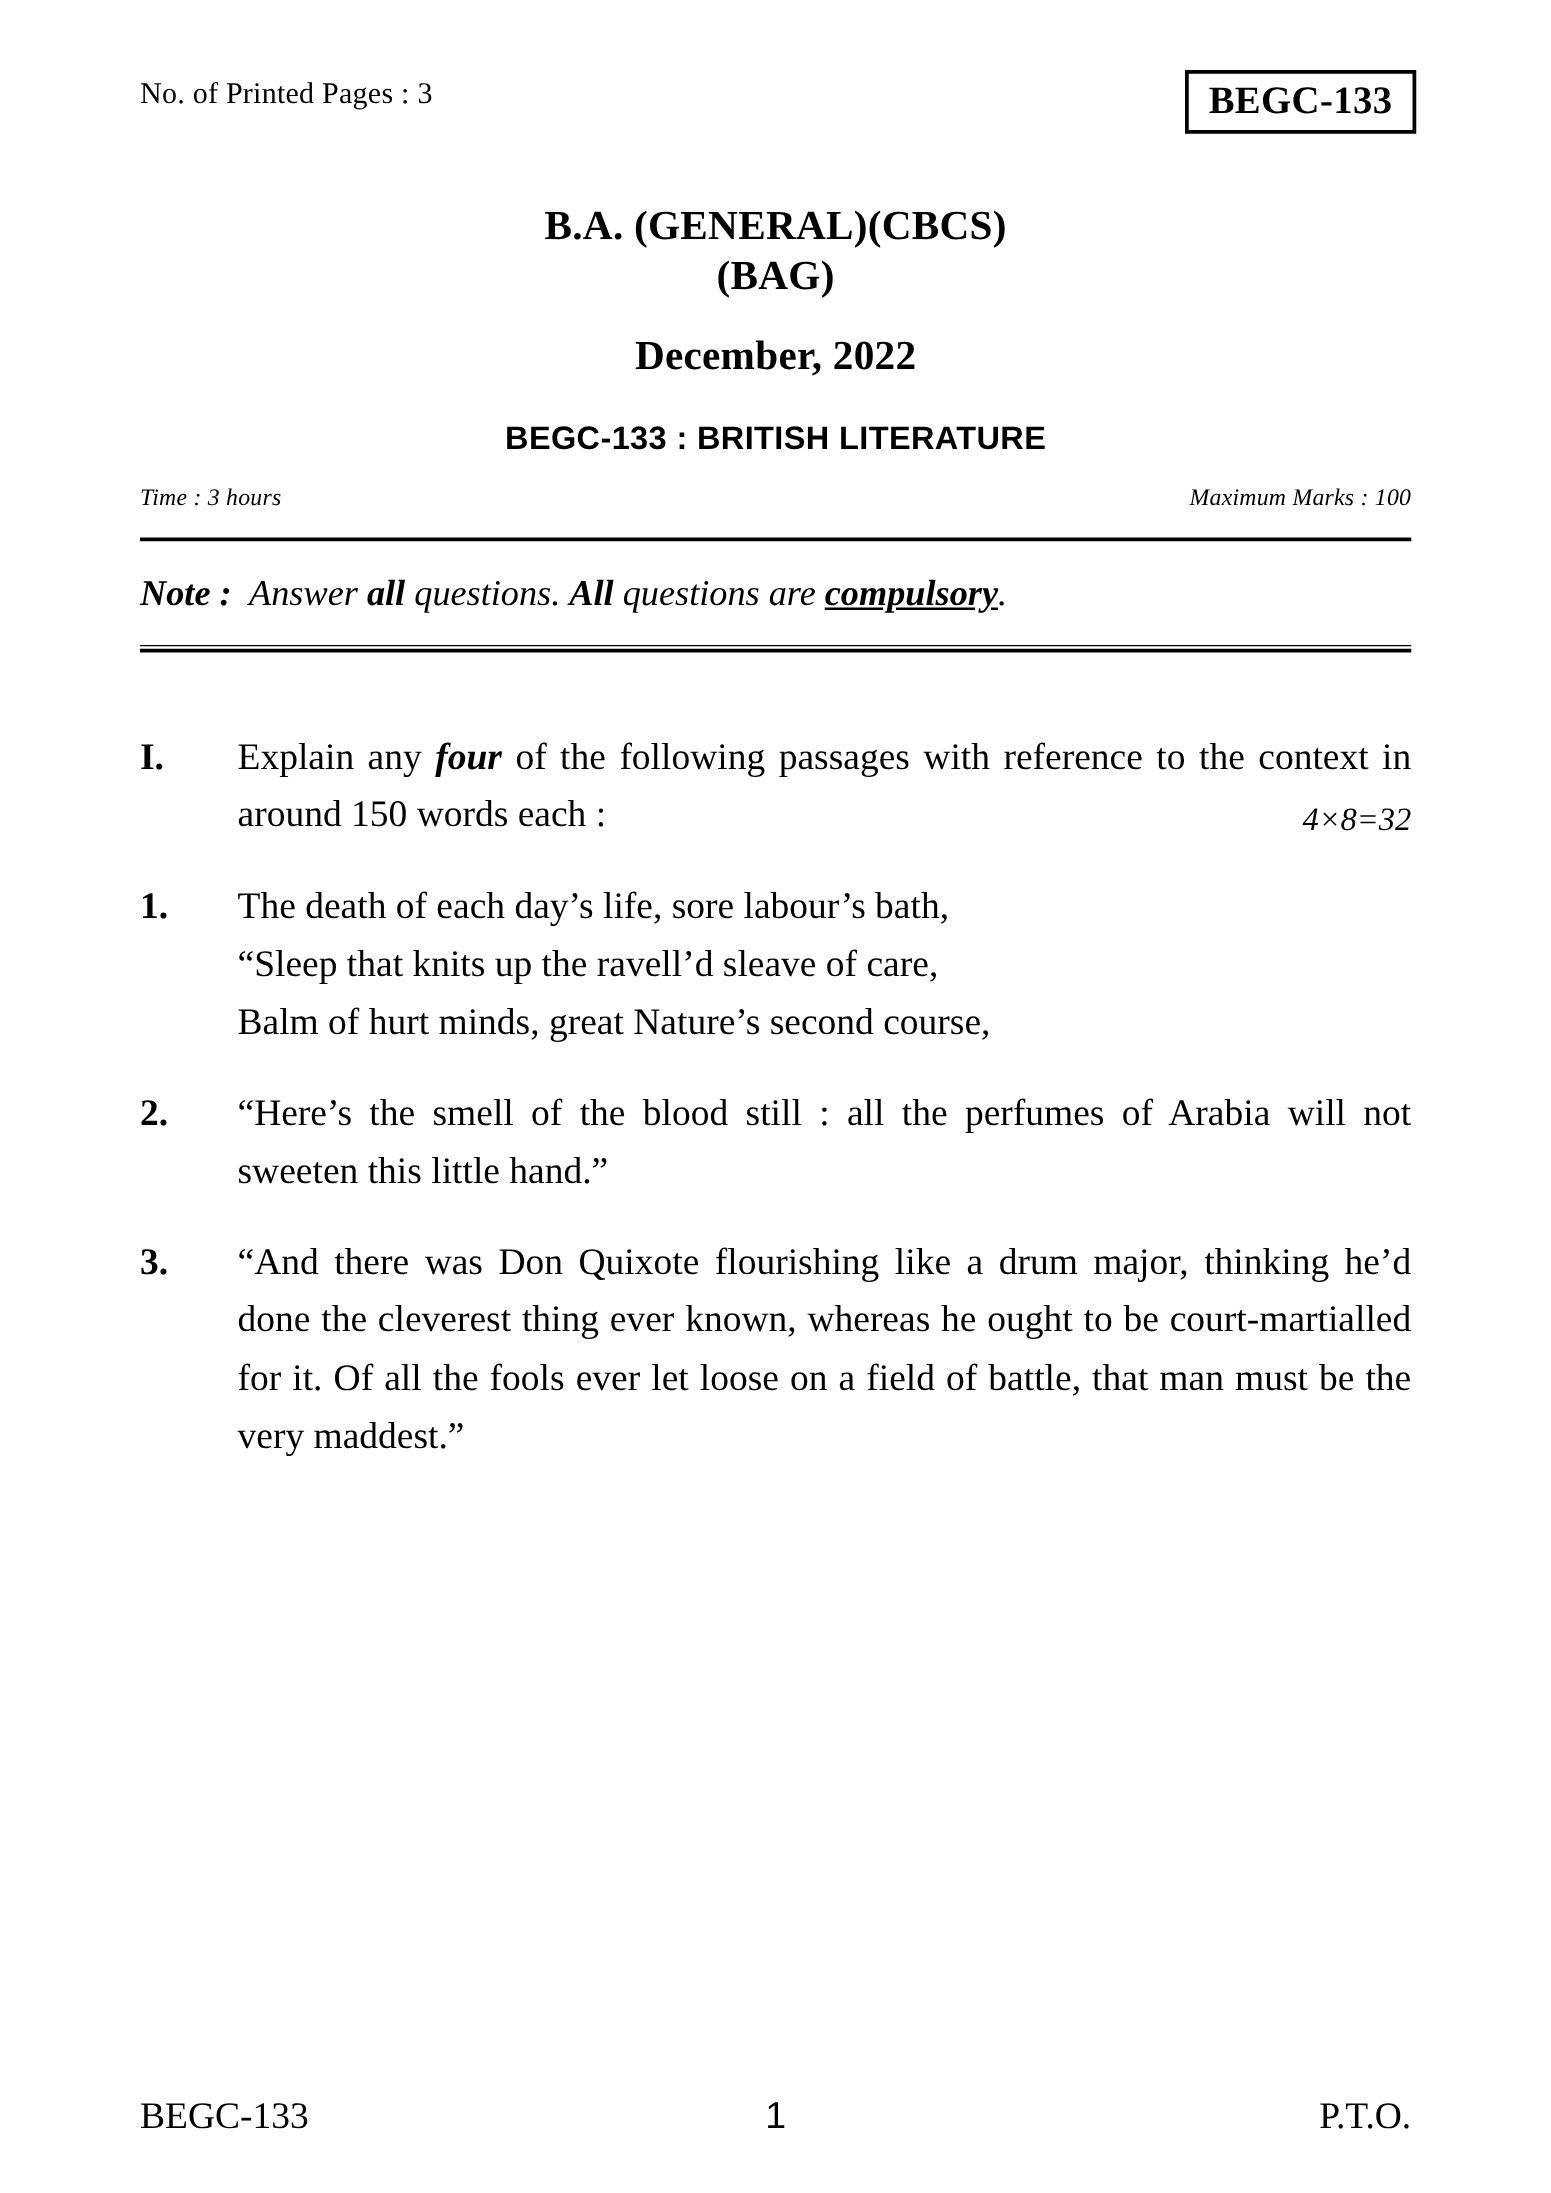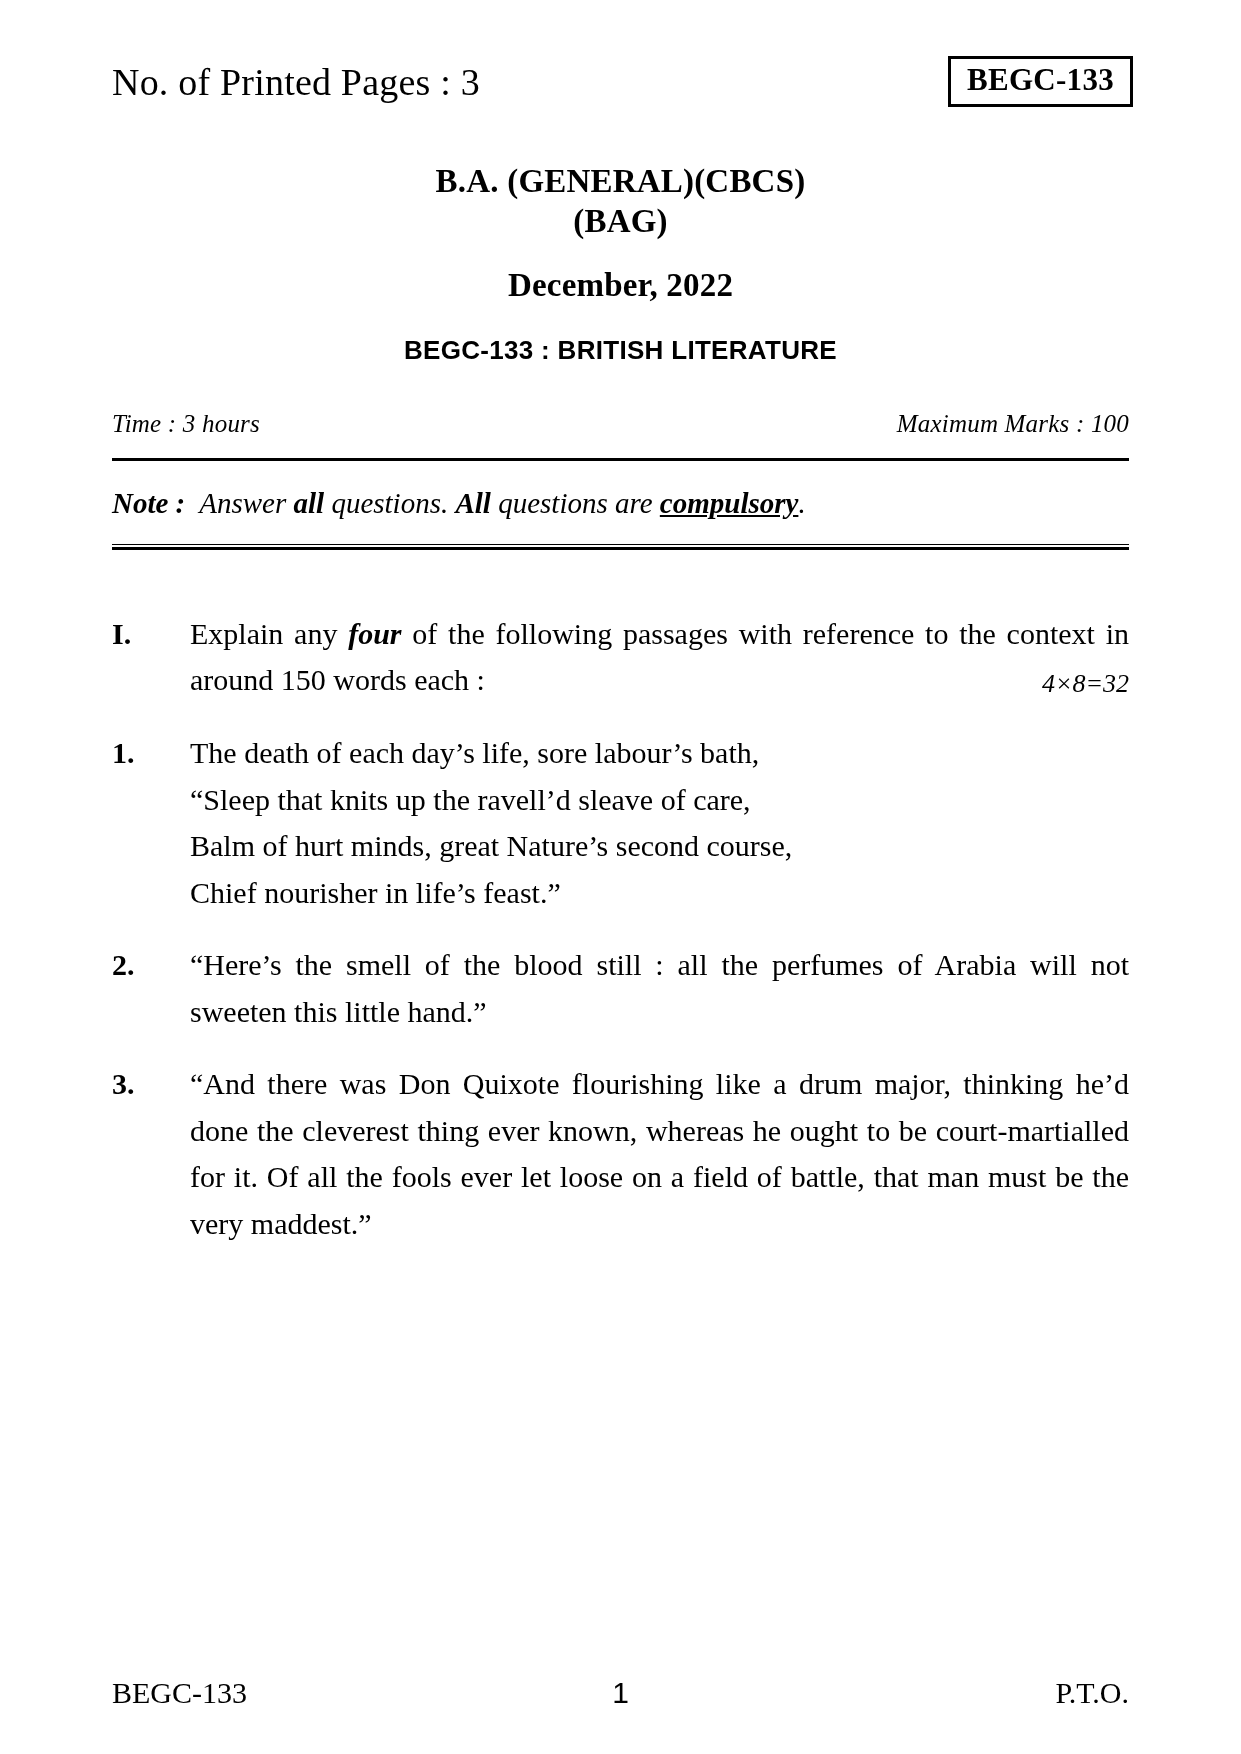--- a/index.html
+++ b/index.html
@@ -23,21 +23,21 @@
   }
 
   
   .header-row {
     display: flex;
     align-items: flex-start;
     justify-content: space-between;
     height: 62px;
   }
   .printed-pages {
-    font-size: 38px;
+    font-size: 24px;
     line-height: 1.1;
     letter-spacing: 0.2px;
     white-space: nowrap;
     padding-top: 6px;
   }
   .code-box {
     border: 3px solid #000;
     padding: 5px 16px 7px 16px;
     font-weight: bold;
     font-size: 31px;
@@ -70,22 +70,22 @@
     font-size: 26px;
     letter-spacing: 0.3px;
     margin-top: 28px;
   }
 
   
   .time-marks {
     display: flex;
     justify-content: space-between;
     font-style: italic;
-    font-size: 25px;
-    margin-top: 44px;
+    font-size: 19px;
+    margin-top: 22px;
     letter-spacing: 0.2px;
   }
 
   
   .rule-single {
     border-top: 3px solid #000;
     margin-top: 20px;
   }
   .rule-double {
     margin-top: 19px;
@@ -232,21 +232,20 @@
         <span class="marks">4×8=32</span>
       </div>
     </div>
 
     <div class="q-item">
       <div class="q-num">1.</div>
       <div class="q-body">
         <span class="verse-line">The death of each day’s life, sore labour’s bath,</span>
         <span class="verse-line">“Sleep that knits up the ravell’d sleave of care,</span>
         <span class="verse-line">Balm of hurt minds, great Nature’s second course,</span>
-        <span class="verse-line">Chief nourisher in life’s feast.”</span>
       </div>
     </div>
 
     <div class="q-item">
       <div class="q-num">2.</div>
       <div class="q-body justify">“Here’s the smell of the blood still : all the perfumes of Arabia will not sweeten this little hand.”</div>
     </div>
 
     <div class="q-item">
       <div class="q-num">3.</div>

